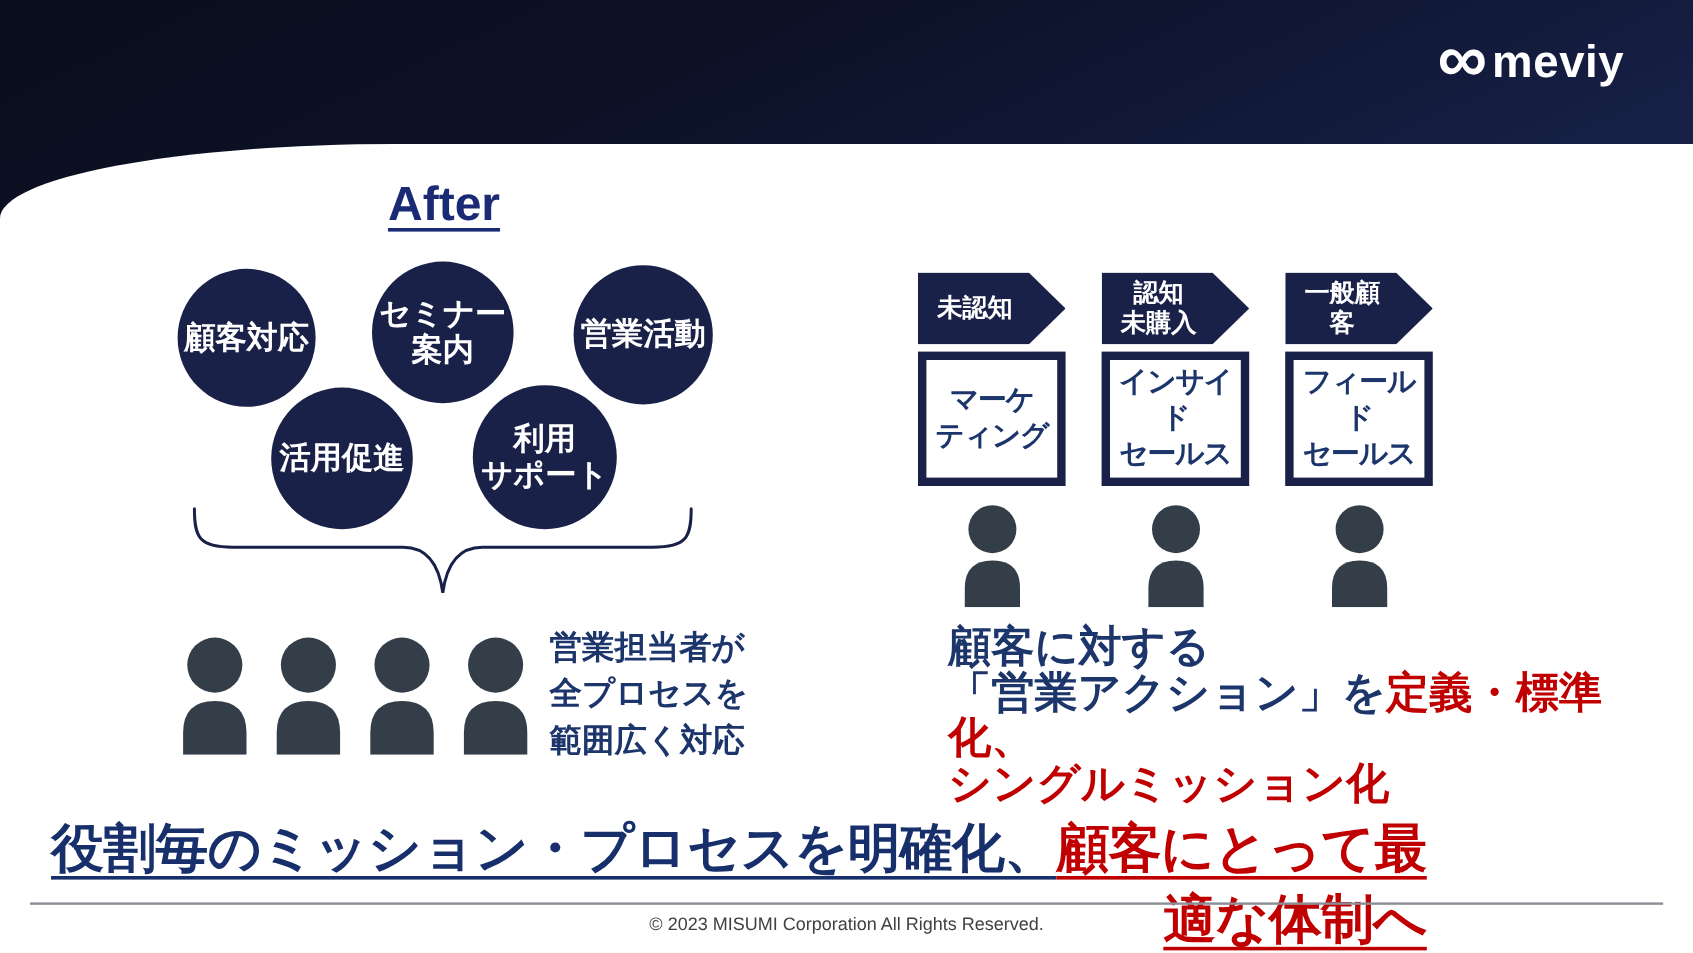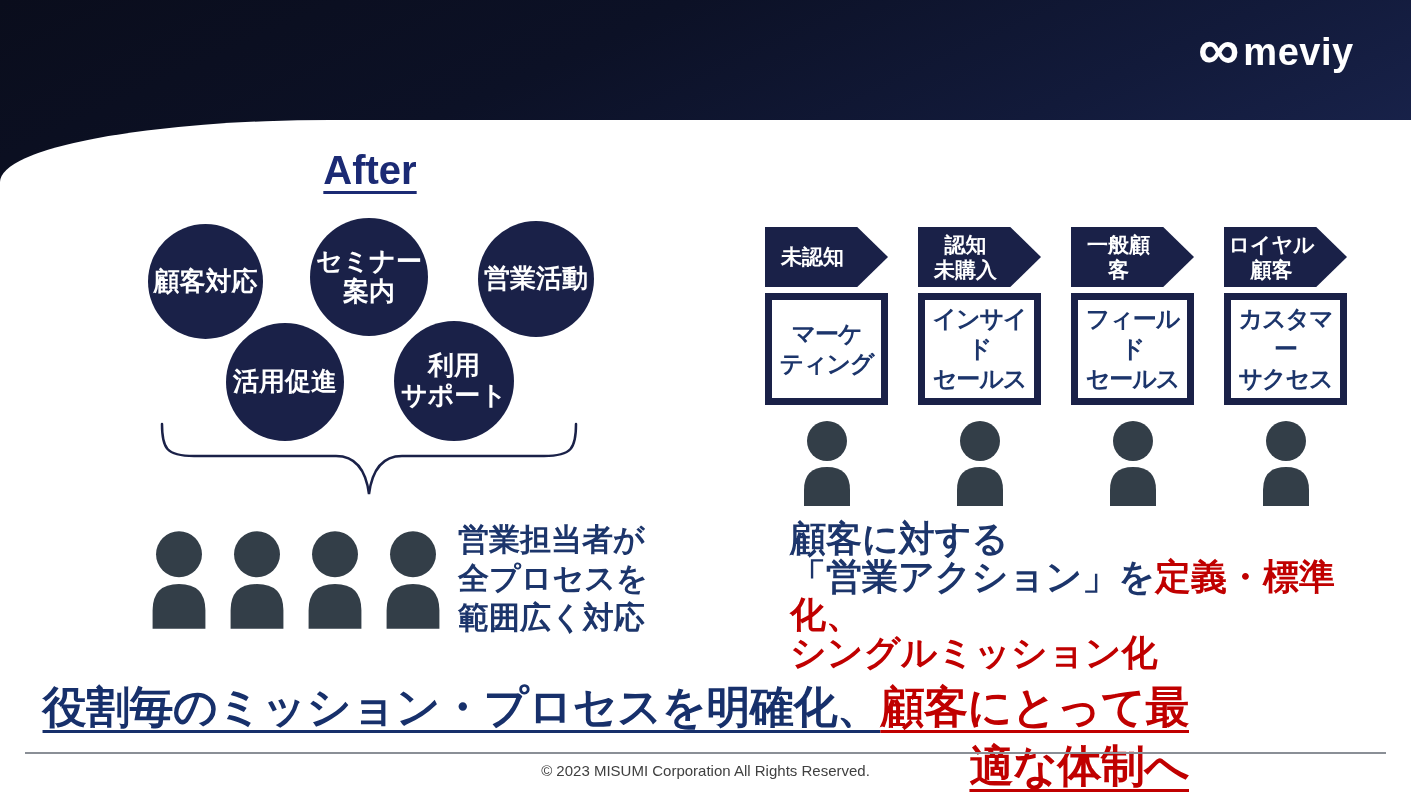--- a/index.html
+++ b/index.html
@@ -45,21 +45,21 @@
   .c2 { left:478px; top:221px; width:116px; height:116px; }
   .c3 { left:226px; top:323px; width:118px; height:118px; }
   .c4 { left:394px; top:321px; width:120px; height:120px; }
   .brace { position:absolute; left:150px; top:414px; }
   
   .person-fill { fill:#333e48; }
   .before-people { position:absolute; left:148px; top:530px; display:flex; gap:16px; }
   
   .before-caption {
     position:absolute; left:458px; top:520px;
-    font-size:31px; font-weight:bold; color:#1c356b; line-height:39px;
+    font-size:27px; font-weight:bold; color:#1c356b; line-height:39px;
     white-space:pre-line;
   }
   
   .after-cols { position:absolute; left:765px; top:227px; display:flex; gap:30px; }
   .after-col { width:123px; display:flex; flex-direction:column; align-items:center; }
   .chevron {
     width:123px; height:60px; background:#1a2148;
     clip-path:polygon(0 0,75% 0,100% 50%,75% 100%,0 100%);
     color:#ffffff; font-weight:bold; font-size:21px; line-height:1.2;
     display:flex; align-items:center; justify-content:center; text-align:center;
@@ -173,30 +173,20 @@
       <div class="chevron">一般顧
 客</div>
       <div class="role-box">フィールド
 セールス</div>
       <svg class="person" width="54" height="86" viewBox="0 0 54 86">
         <circle class="person-fill" cx="27" cy="21" r="20"></circle>
           <path class="person-fill" d="M4 86 L4 70 Q4 47 27 47 Q50 47 50 70 L50 86 Z"></path>
       </svg>
     </div>
 
-    <div class="after-col">
-      <div class="chevron">ロイヤル
-顧客</div>
-      <div class="role-box">カスタマー
-サクセス</div>
-      <svg class="person" width="54" height="86" viewBox="0 0 54 86">
-        <circle class="person-fill" cx="27" cy="21" r="20"></circle>
-          <path class="person-fill" d="M4 86 L4 70 Q4 47 27 47 Q50 47 50 70 L50 86 Z"></path>
-      </svg>
-    </div>
 
   </div>
 
   <div class="after-caption">
     <div>
       <span class="navy">顧客に対する</span>
     </div>
     <div>
       <span class="navy">「営業アクション」を</span><span class="red">定義・標準化、</span>
     </div>

